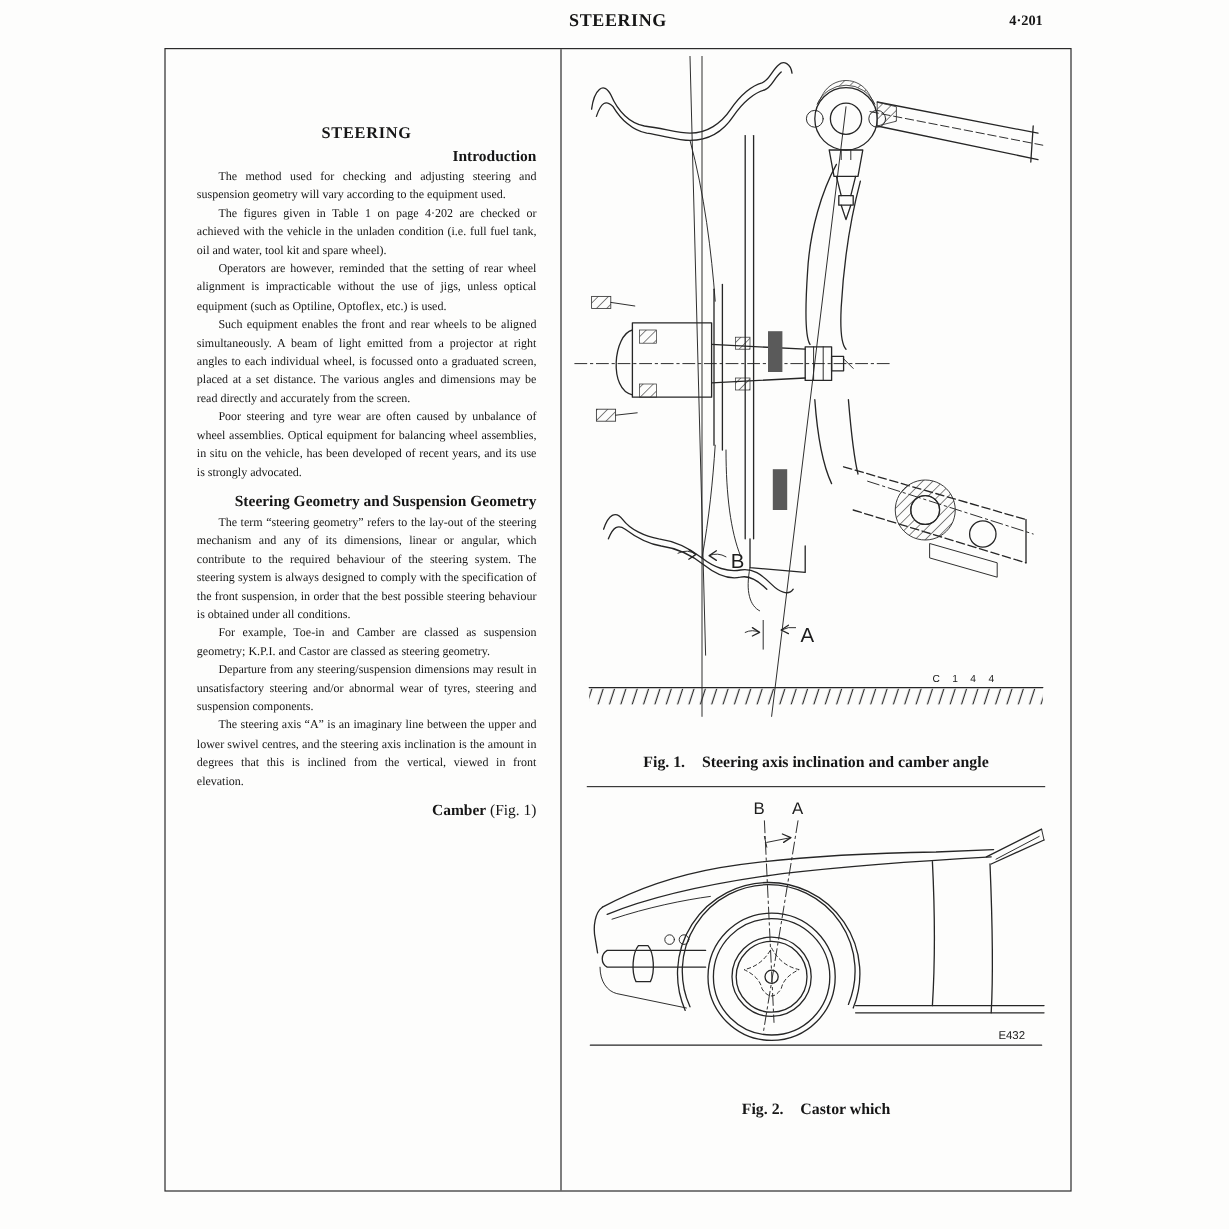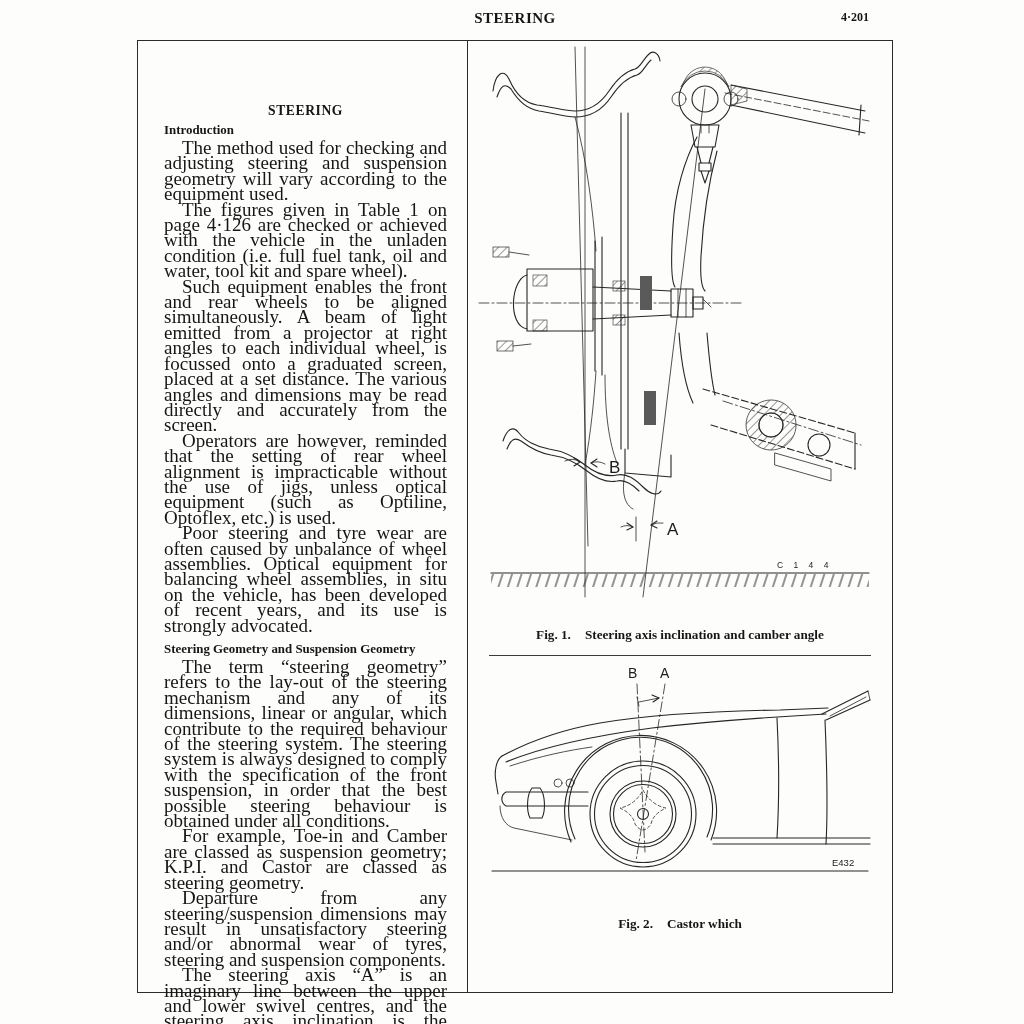--- a/index.html
+++ b/index.html
@@ -6,24 +6,24 @@
     font-family:"Liberation Serif","DejaVu Serif",serif;color:#161616;}
   .pageheader{position:absolute;top:10px;left:137px;width:756px;height:24px;}
   .pageheader .ptitle{position:absolute;left:0;right:0;text-align:center;font-weight:bold;
     font-size:15px;letter-spacing:.5px;}
   .pageheader .pnum{position:absolute;right:24px;top:0;font-weight:bold;font-size:12px;}
   .contentbox{position:absolute;left:137px;top:40px;width:754px;height:951px;
     border:1.6px solid #2b2b2b;display:flex;}
   .leftcol{width:330px;border-right:1.4px solid #2b2b2b;box-sizing:border-box;
     padding:62px 20px 0 26px;}
   .leftcol h2{margin:0 0 4px 0;text-align:center;font-size:13.6px;font-weight:bold;letter-spacing:.6px;}
-  .leftcol h3{margin:9px 0 2px 0;font-size:12.9px;font-weight:bold;}
+  .leftcol h3{margin:9px 0 2px 0;font-size:12.9px;font-weight:bold;text-align:right;}
   .leftcol h3:first-of-type{margin-top:2px;}
   .leftcol h3 .hsuffix{font-weight:normal;}
-  .leftcol p{margin:0;font-size:19px;line-height:15.4px;text-align:justify;text-indent:18px;}
+  .leftcol p{margin:0;font-size:10px;line-height:15.4px;text-align:justify;text-indent:18px;}
   .rightcol{flex:1;display:flex;flex-direction:column;align-items:center;position:relative;}
   .figblock{width:100%;display:flex;flex-direction:column;align-items:center;}
   .figcaption{font-weight:bold;font-size:13.2px;margin-top:8px;}
   .figcaption .caplabel{margin-right:14px;}
   .figdivider{width:382px;border:none;border-top:1.3px solid #3a3a3a;margin:12px 0 0 0;}
   svg{display:block;}
   svg text{font-family:"Liberation Sans","DejaVu Sans",sans-serif;fill:#1c1c1c;}
   .ink{stroke:#262626;fill:none;stroke-width:1.1;stroke-linecap:round;stroke-linejoin:round;}
   .thin{stroke-width:.8;}
   .dash{stroke-dasharray:7 3;}
@@ -38,23 +38,23 @@
   <div class="pnum">4·201</div>
 </div>
 
 <div class="contentbox">
 
   <div class="leftcol">
     <h2>STEERING</h2>
 
     <h3><span>Introduction</span></h3>
     <p>The method used for checking and adjusting steering and suspension geometry will vary according to the equipment used.</p>
-    <p>The figures given in Table 1 on page 4·126 are checked or achieved with the vehicle in the unladen condition (i.e. full fuel tank, oil and water, tool kit and spare wheel).</p>
+    <p>The figures given in Table 1 on page 4·202 are checked or achieved with the vehicle in the unladen condition (i.e. full fuel tank, oil and water, tool kit and spare wheel).</p>
+    <p>Operators are however, reminded that the setting of rear wheel alignment is impracticable without the use of jigs, unless optical equipment (such as Optiline, Optoflex, etc.) is used.</p>
     <p>Such equipment enables the front and rear wheels to be aligned simultaneously.  A beam of light emitted from a projector at right angles to each individual wheel, is focussed onto a graduated screen, placed at a set distance.  The various angles and dimensions may be read directly and accurately from the screen.</p>
-    <p>Operators are however, reminded that the setting of rear wheel alignment is impracticable without the use of jigs, unless optical equipment (such as Optiline, Optoflex, etc.) is used.</p>
     <p>Poor steering and tyre wear are often caused by unbalance of wheel assemblies.  Optical equipment for balancing wheel assemblies, in situ on the vehicle, has been developed of recent years, and its use is strongly advocated.</p>
 
     <h3><span>Steering Geometry and Suspension Geometry</span></h3>
     <p>The term “steering geometry” refers to the lay-out of the steering mechanism and any of its dimensions, linear or angular, which contribute to the required behaviour of the steering system. The steering system is always designed to comply with the specification of the front suspension, in order that the best possible steering behaviour is obtained under all conditions.</p>
     <p>For example, Toe-in and Camber are classed as suspension geometry;  K.P.I. and Castor are classed as steering geometry.</p>
     <p>Departure from any steering/suspension dimensions may result in unsatisfactory steering and/or abnormal wear of tyres, steering and suspension components.</p>
 
     <p>The steering axis “A” is an imaginary line between the upper and lower swivel centres, and the steering axis inclination is the amount in degrees that this is inclined from the vertical, viewed in front elevation.</p>
 
     <h3><span>Camber</span><span class="hsuffix"> (Fig. 1)</span></h3>

